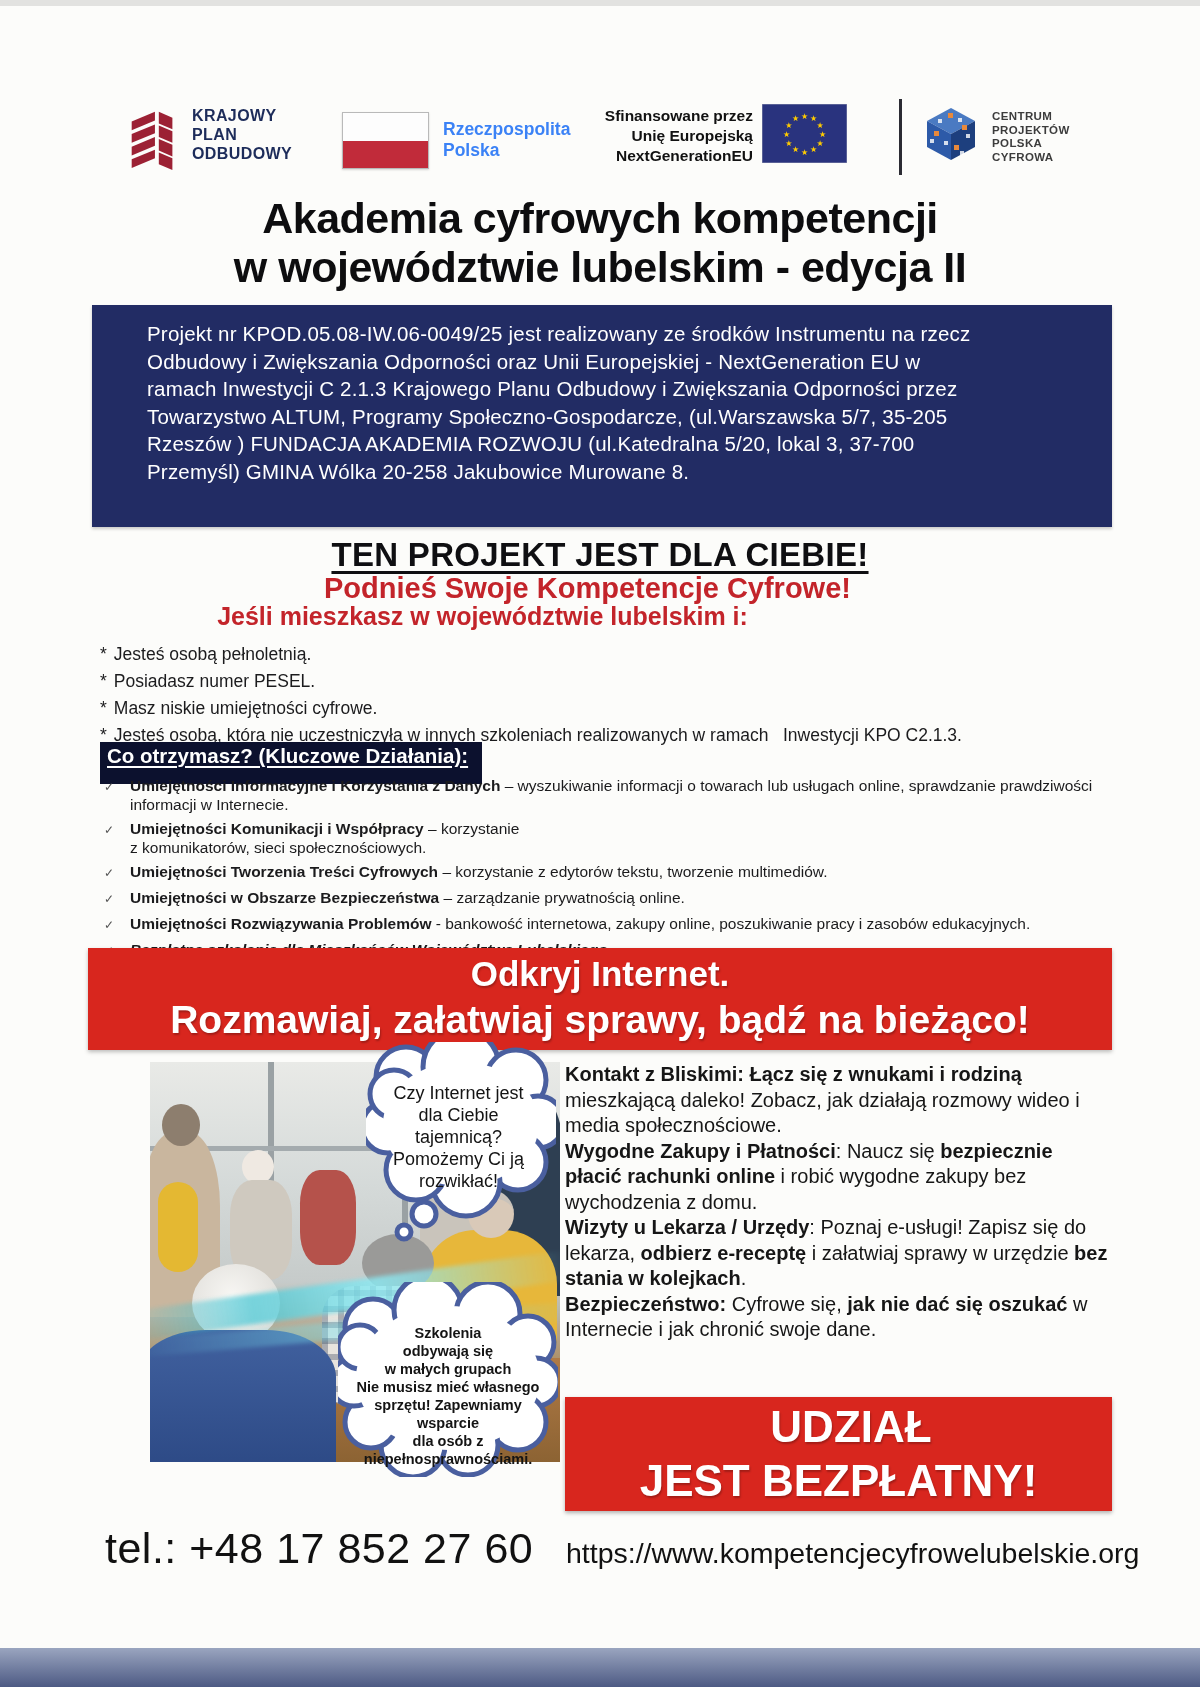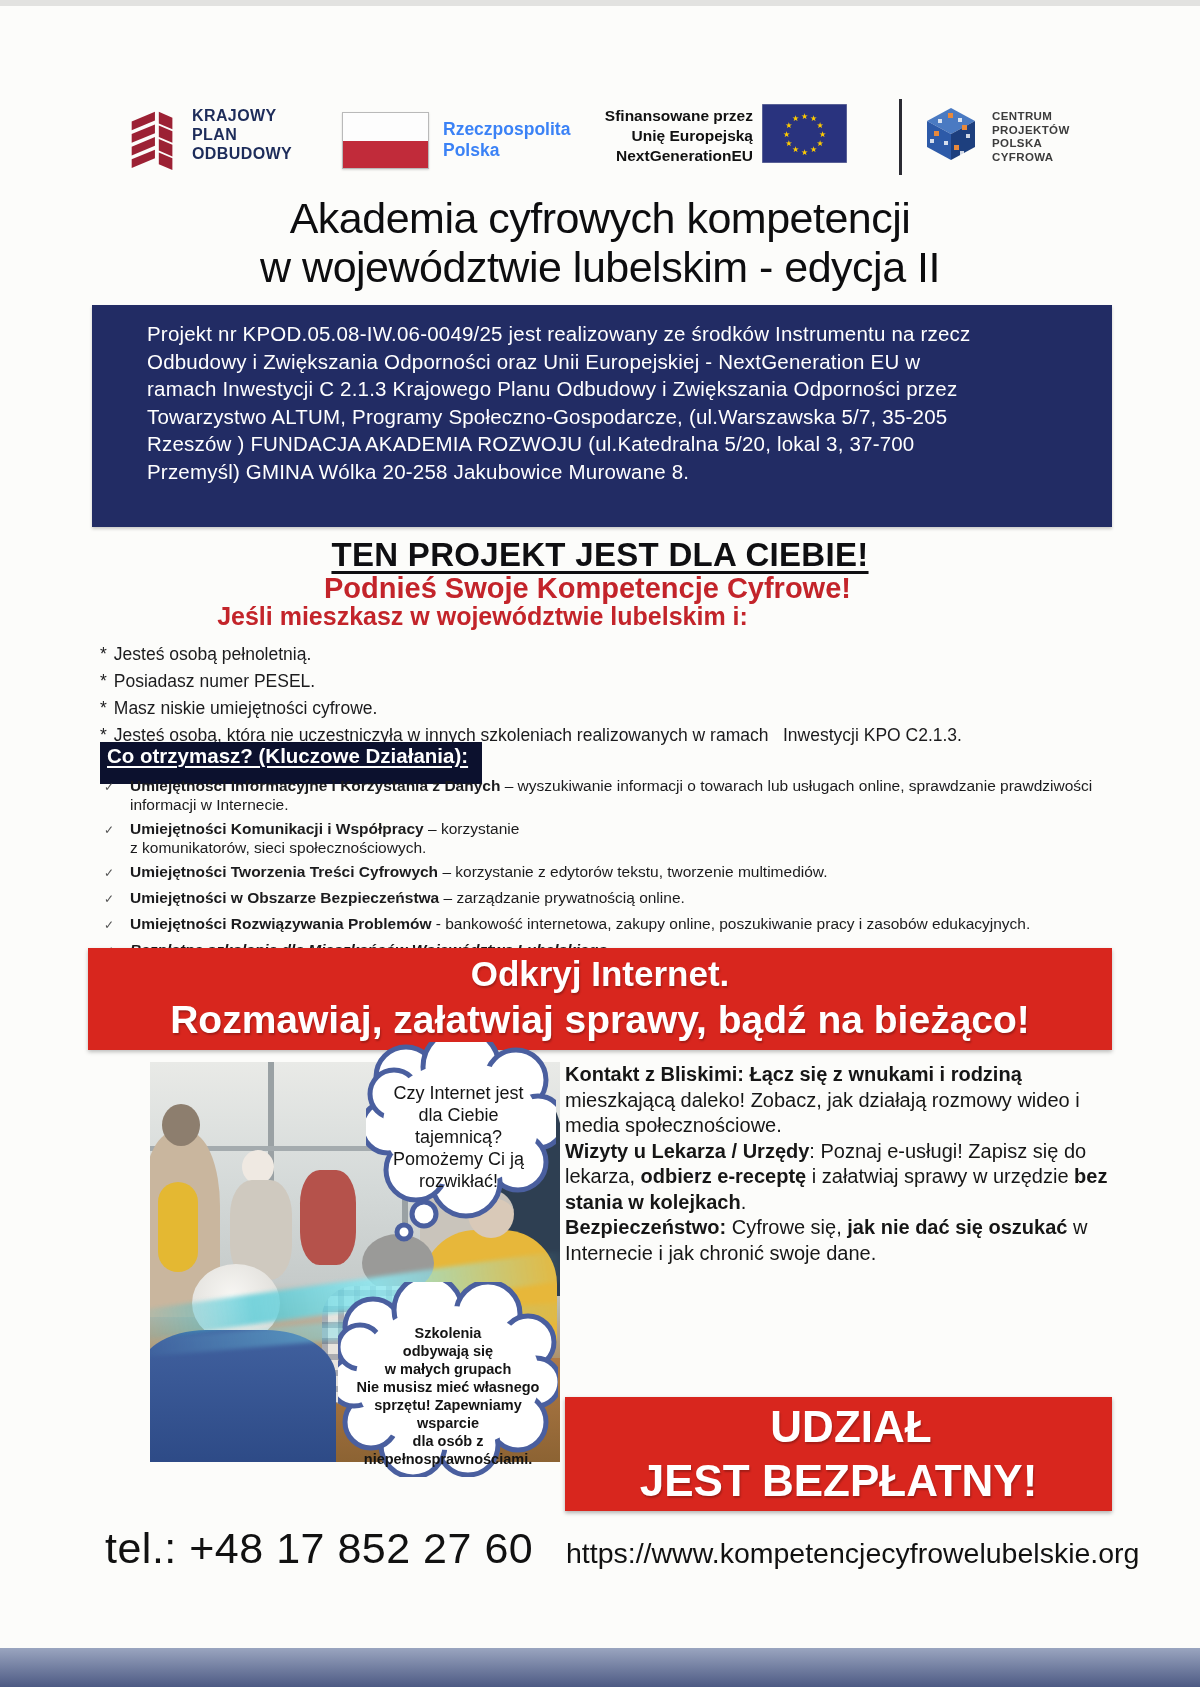--- a/index.html
+++ b/index.html
@@ -19,21 +19,21 @@
   .flag{left:342px;top:112px;width:87px;height:57px;border:1px solid #b9b9b9;box-sizing:border-box;
         background:linear-gradient(180deg,#fdfdfd 0 50%,#c12b3a 50% 100%);box-shadow:0 1px 2px rgba(0,0,0,.15);}
   .pl-text{left:443px;top:119px;font-weight:700;font-size:17.5px;line-height:21px;color:#3b82f6;}
   .eu-text{left:575px;top:106px;width:178px;text-align:right;font-weight:700;font-size:15.5px;line-height:20px;color:#111;}
   .eu-flag{left:762px;top:104px;width:85px;height:59px;}
   .divider{left:899px;top:99px;width:3px;height:76px;background:#2b2b33;}
   .cppc-logo{left:918px;top:101px;width:66px;height:66px;}
   .cppc-text{left:992px;top:110px;font-weight:700;font-size:11.5px;line-height:13.5px;color:#3c3c3c;letter-spacing:.4px;}
 
   
-  .title{left:0;top:194px;width:1200px;text-align:center;font-weight:400;font-size:43px;line-height:49px;color:#0d0d0f;letter-spacing:-.5px;}
+  .title{left:0;top:194px;width:1200px;text-align:center;font-weight:700;font-size:43px;line-height:49px;color:#0d0d0f;letter-spacing:-.5px;}
 
   
   .project-box{left:92px;top:305px;width:1020px;height:222px;background:#222c64;color:#fff;
                box-sizing:border-box;padding:15px 30px 0 55px;font-size:20.5px;line-height:27.5px;letter-spacing:.2px;
                box-shadow:0 2px 3px rgba(0,0,0,.2);}
 
   
   .h-main{left:0;top:536px;width:1200px;text-align:center;font-weight:700;font-size:33px;color:#0f0f12;
           text-decoration:underline;text-underline-offset:5px;text-decoration-thickness:3px;letter-spacing:.3px;}
   .h-sub1{left:0;top:572px;width:1175px;text-align:center;font-weight:700;font-size:29px;color:#c3242a;}
@@ -252,20 +252,21 @@
     <div class="ph" style="left:172px;top:224px;width:132px;height:122px;border-radius:25%;
          background:repeating-linear-gradient(0deg,rgba(55,65,90,.35) 0 6px,rgba(0,0,0,0) 6px 16px),repeating-linear-gradient(90deg,rgba(55,65,90,.35) 0 6px,rgba(0,0,0,0) 6px 16px),#e8e4de;"></div>
     <div class="ph" style="left:42px;top:202px;width:88px;height:78px;border-radius:50%;background:radial-gradient(circle at 45% 40%,#f7f6f3,#d9d7d2);"></div>
     <div class="ph" style="left:-14px;top:268px;width:200px;height:135px;border-radius:35% 35% 0 0;background:linear-gradient(180deg,#41619f,#2d4a86);"></div>
     <div class="ph streak"></div>
     <div class="ph streak2"></div>
   </div>
 
   <div class="abs benefits">
     <p class="benefit"><span class="b">Kontakt z Bliskimi: Łącz się  z wnukami i rodziną</span><span> mieszkającą daleko! Zobacz, jak działają rozmowy wideo i media społecznościowe.</span></p>
+    <p class="benefit"><span class="b">Wygodne Zakupy i Płatności</span><span>: Naucz się </span><span class="b">bezpiecznie płacić rachunki online</span><span> i robić wygodne zakupy bez wychodzenia z domu.</span></p>
     <p class="benefit"><span class="b">Wizyty u Lekarza / Urzędy</span><span>: Poznaj e-usługi! Zapisz się do lekarza, </span><span class="b">odbierz e-receptę</span><span> i załatwiaj sprawy w urzędzie </span><span class="b">bez stania w kolejkach</span><span>.</span></p>
     <p class="benefit"><span class="b">Bezpieczeństwo:</span><span> Cyfrowe się, </span><span class="b">jak nie dać się oszukać</span><span> w Internecie i jak chronić swoje dane.</span></p>
   </div>
 
   <div class="cloud" style="left:366px;top:1042px;width:190px;height:200px;">
     <svg width="190" height="200" viewBox="0 0 190 200">
       <g stroke="#4a5f9f" stroke-width="5" fill="#ffffff">
         <circle cx="40" cy="35" r="30"></circle>
           <circle cx="95" cy="25" r="38"></circle>
           <circle cx="150" cy="38" r="30"></circle>

